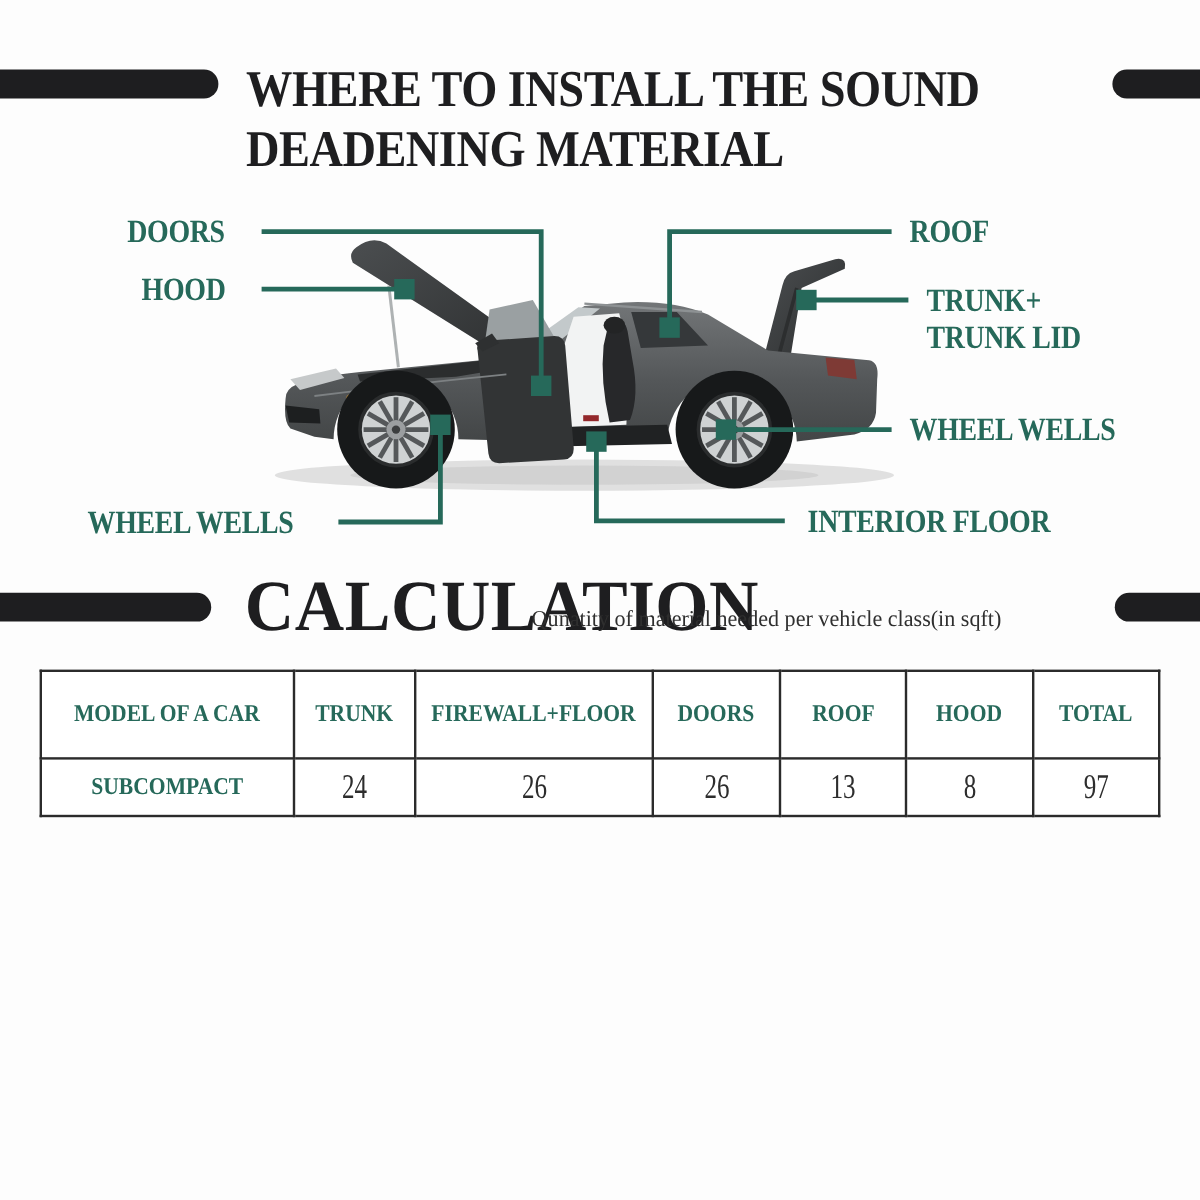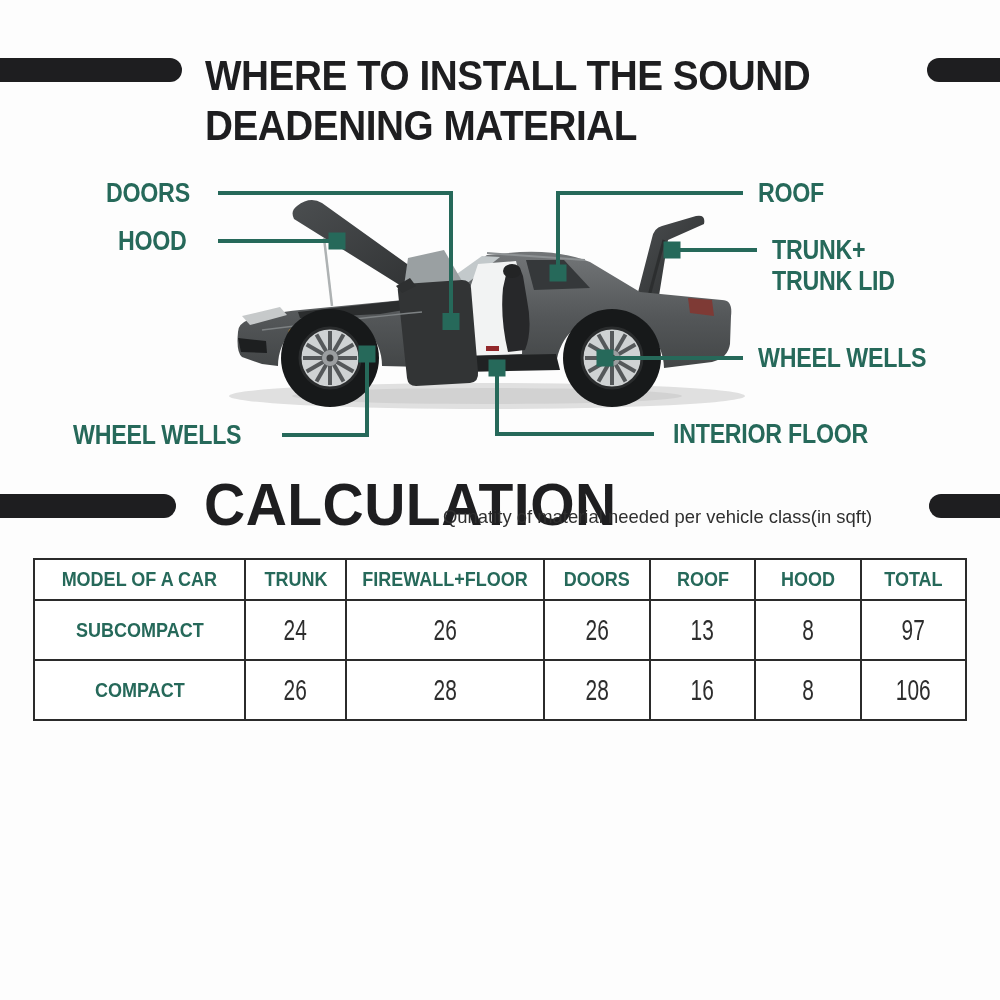--- a/index.html
+++ b/index.html
@@ -1,18 +1,18 @@
 <!DOCTYPE html>
 <html><head>
 <meta charset="utf-8">
 <style>
   html,body{margin:0;padding:0;background:#ffffff;}
   .canvas{
     position:relative;width:1000px;height:1000px;background:#fdfdfd;overflow:hidden;
-    font-family:Liberation Sans, sans-serif;color:#1e1e20;
+    font-family:Liberation Serif, serif;color:#1e1e20;
   }
   
   .bar{position:absolute;height:24px;background:#1e1e20;}
   .bar.left{border-radius:0 12px 12px 0;}
   .bar.right{border-radius:12px 0 0 12px;}
   .bar.top-left{left:0;top:58px;width:182px;}
   .bar.top-right{left:927px;top:58px;width:73px;}
   .bar.calc-left{left:0;top:494px;width:176px;}
   .bar.calc-right{left:929px;top:494px;width:71px;}
   .main-title{
@@ -38,22 +38,22 @@
     color:#2f2f2f;white-space:nowrap;transform:scaleX(.97);transform-origin:left top;
   }
   
   table.calc{
     position:absolute;left:33px;top:558px;width:932px;
     border-collapse:collapse;table-layout:fixed;background:#fff;
   }
   table.calc td,table.calc th{
     border:2px solid #2b2b2b;text-align:center;vertical-align:middle;padding:0;
   }
-  table.calc tr{height:60px;}
-  table.calc tr.hdr{height:41px;}
+  table.calc tr{height:48px;}
+  table.calc tr.hdr{height:73px;}
   .c0{width:211px}.c1{width:101px}.c2{width:198px}.c3{width:106px}
   .c4{width:105px}.c5{width:106px}.c6{width:105px}
   .th-txt,.model-txt{
     display:inline-block;font-size:20px;font-weight:700;color:#26695a;
     letter-spacing:0;transform:scaleX(.9);transform-origin:center center;white-space:nowrap;
   }
   .num-txt{
     display:inline-block;font-size:29px;font-weight:400;color:#2d2d2d;
     transform:scaleX(.72);transform-origin:center center;
   }
@@ -202,24 +202,15 @@
       </tr>
       <tr>
         <td><span class="model-txt">SUBCOMPACT</span></td>
         <td><span class="num-txt">24</span></td>
         <td><span class="num-txt">26</span></td>
         <td><span class="num-txt">26</span></td>
         <td><span class="num-txt">13</span></td>
         <td><span class="num-txt">8</span></td>
         <td><span class="num-txt">97</span></td>
       </tr>
-      <tr>
-        <td><span class="model-txt">COMPACT</span></td>
-        <td><span class="num-txt">26</span></td>
-        <td><span class="num-txt">28</span></td>
-        <td><span class="num-txt">28</span></td>
-        <td><span class="num-txt">16</span></td>
-        <td><span class="num-txt">8</span></td>
-        <td><span class="num-txt">106</span></td>
-      </tr>
     </tbody>
   </table>
 </div>
 
 </body></html>

